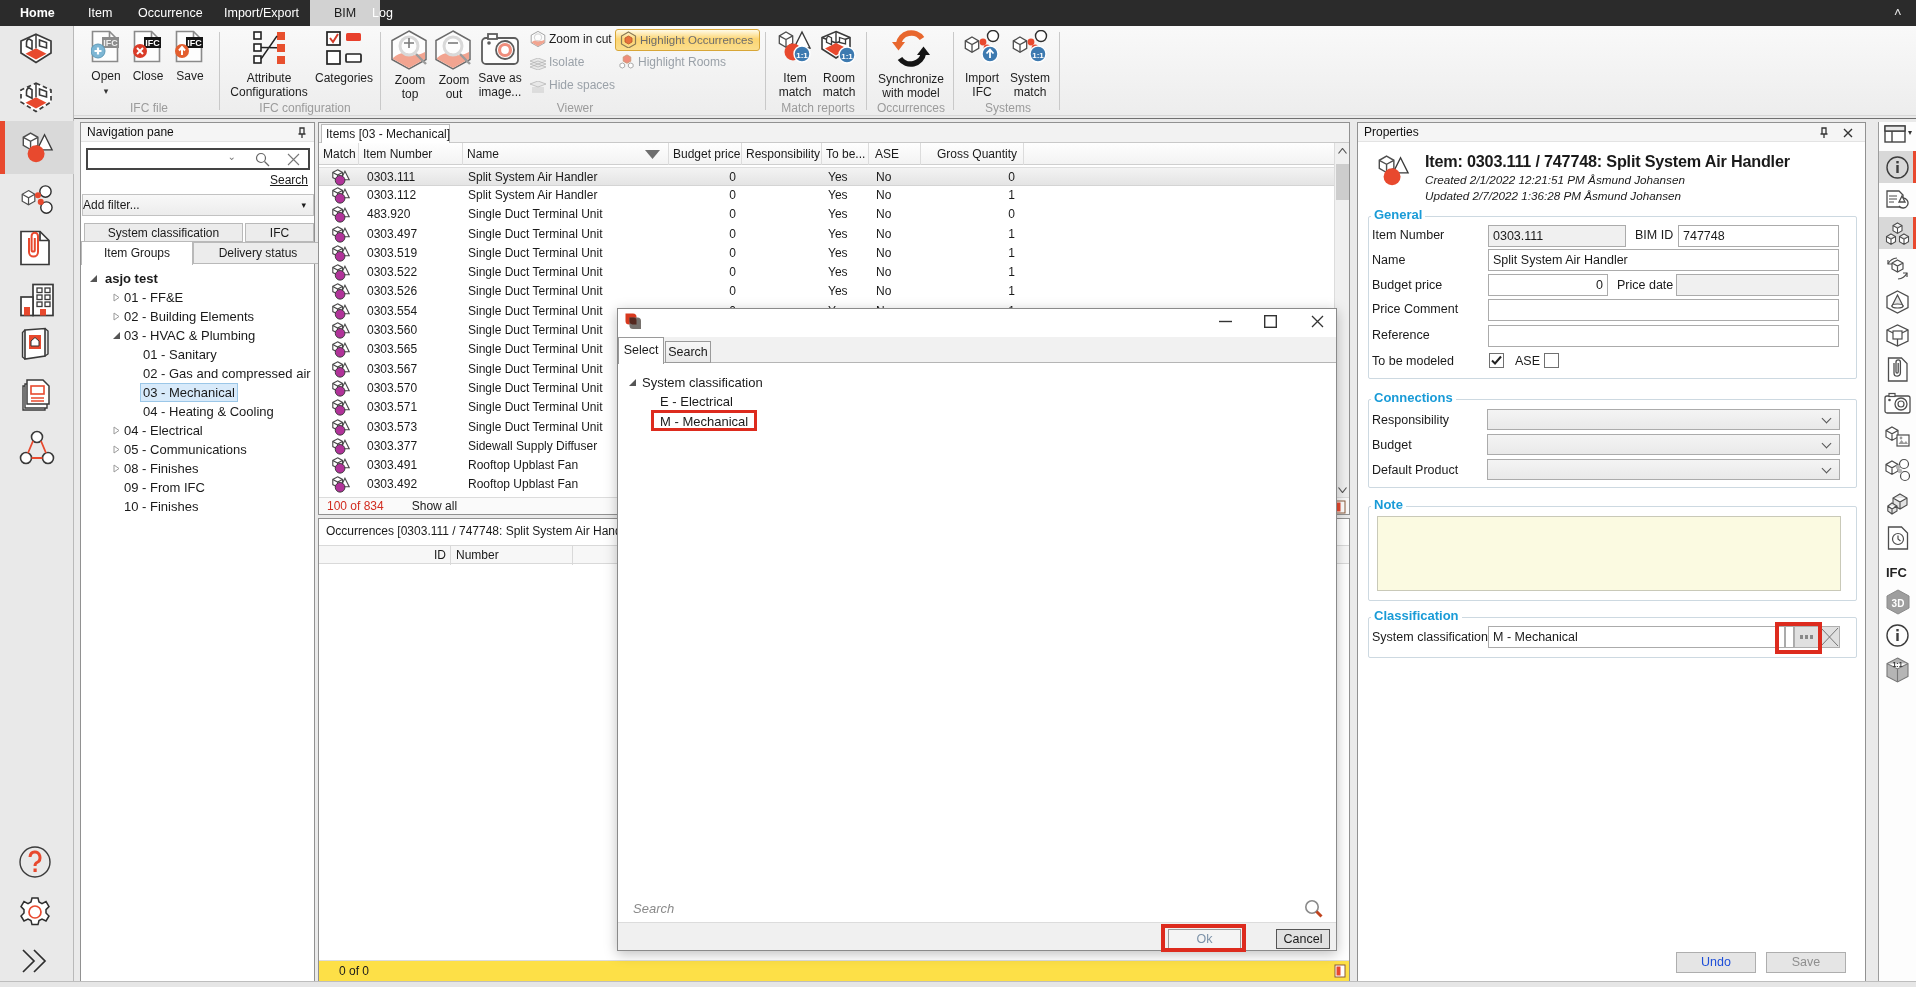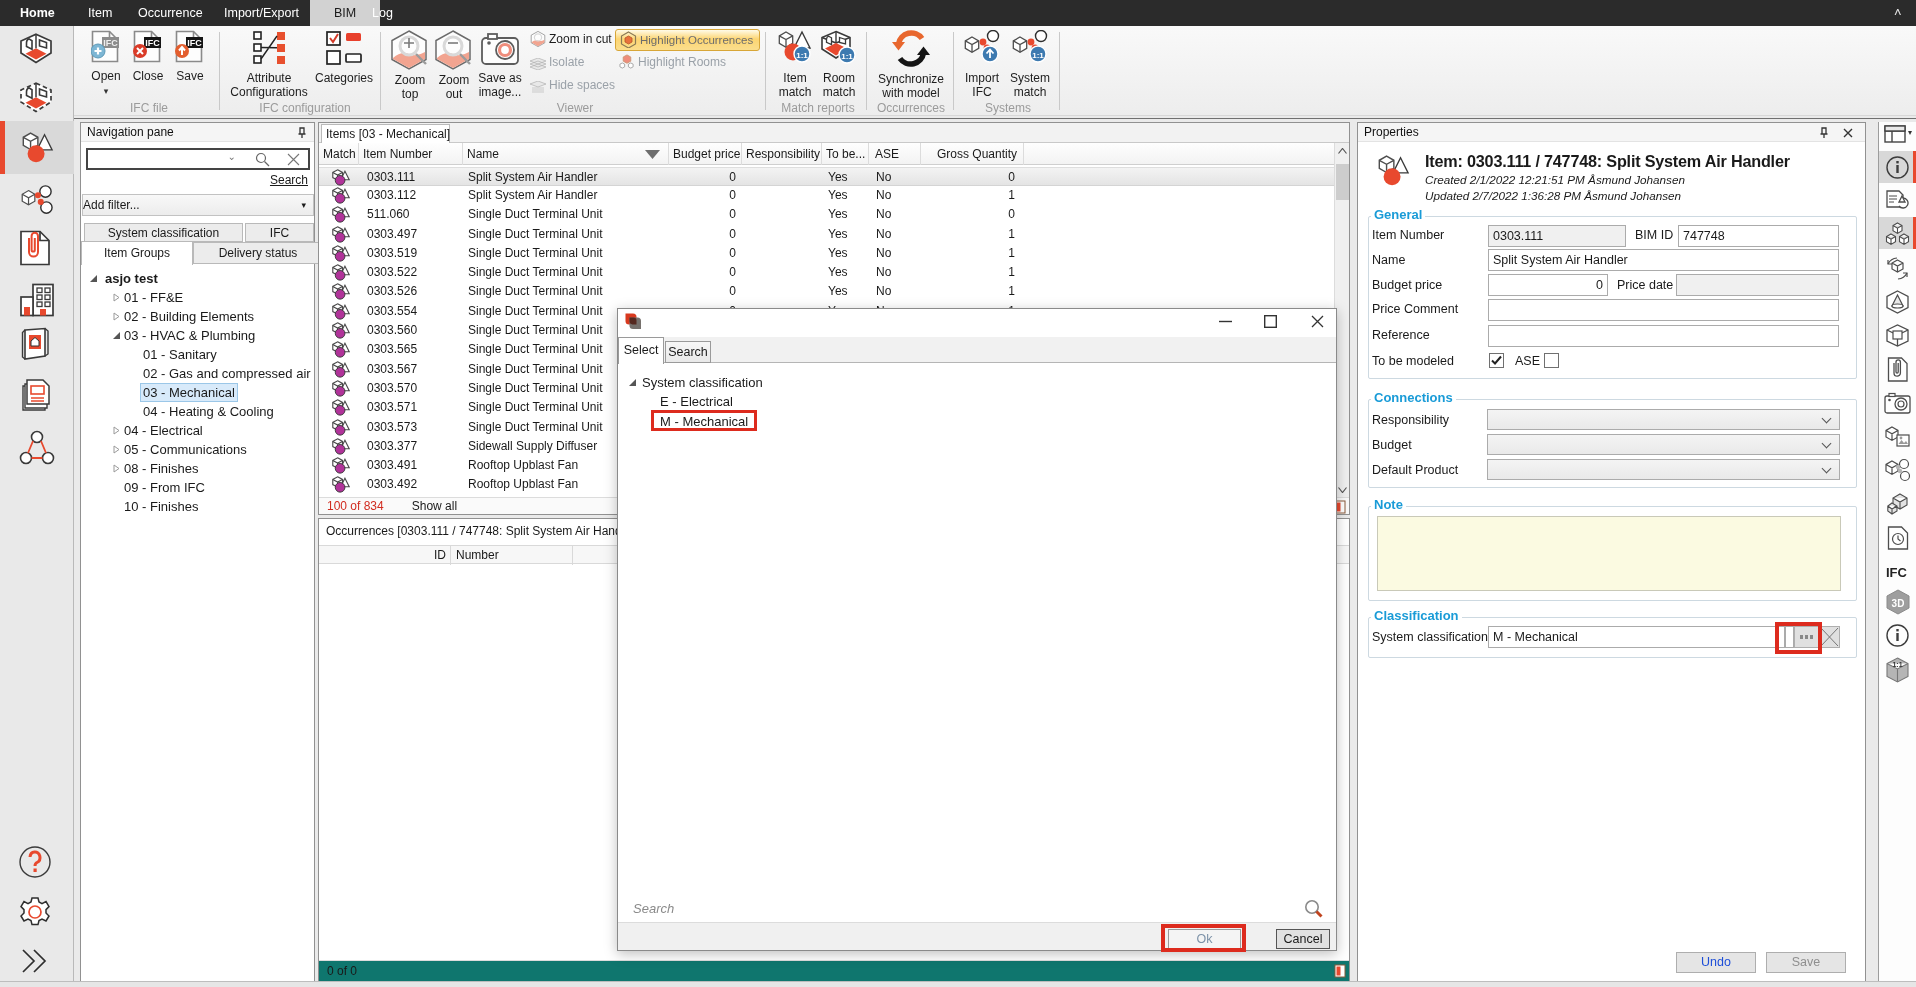--- a/index.html
+++ b/index.html
@@ -459,21 +459,21 @@
         <span class="ic" style="left:557px;">No</span>
         <span class="ic" style="left:602px; width:94px; text-align:right;">1</span>
     </div>
     <div class="irow" style="top:82.2px;">
       <svg class="ic" style="left:13px; top:1px;" width="18" height="17" viewBox="0 0 16 15">
           <path d="M5 0.7 L9.3 3 V7.6 L5 9.9 L0.7 7.6 V3 Z" fill="#fff" stroke="#4a4a4a" stroke-width="1"></path>
           <path d="M0.7 3 L5 5.3 L9.3 3 M5 5.3 V9.9" fill="none" stroke="#4a4a4a" stroke-width="1"></path>
           <path d="M11.5 2 L15.3 9.5 H7.7 Z" fill="#fff" stroke="#4a4a4a" stroke-width="1"></path>
           <circle cx="7.2" cy="10" r="4.3" fill="#b03399" stroke="#333" stroke-width="0.8"></circle>
         </svg>
-      <span class="ic" style="left:48px;">511.060</span>
+      <span class="ic" style="left:48px;">483.920</span>
         <span class="ic" style="left:149px;">Single Duct Terminal Unit</span>
         <span class="ic" style="left:350px; width:67px; text-align:right;">0</span>
         <span class="ic" style="left:509px;">Yes</span>
         <span class="ic" style="left:557px;">No</span>
         <span class="ic" style="left:602px; width:94px; text-align:right;">0</span>
     </div>
     <div class="irow" style="top:101.5px;">
       <svg class="ic" style="left:13px; top:1px;" width="18" height="17" viewBox="0 0 16 15">
           <path d="M5 0.7 L9.3 3 V7.6 L5 9.9 L0.7 7.6 V3 Z" fill="#fff" stroke="#4a4a4a" stroke-width="1"></path>
           <path d="M0.7 3 L5 5.3 L9.3 3 M5 5.3 V9.9" fill="none" stroke="#4a4a4a" stroke-width="1"></path>
@@ -686,21 +686,21 @@
       </svg>
   </div>
 </div>
 
 <div id="occ" class="panel">
   <div style="position:absolute; left:7px; top:5px; font-size:12px; white-space:nowrap;">Occurrences [0303.111 / 747748: Split System Air Hand</div>
   <div id="occhdr">
     <div style="position:absolute; left:0; top:0; width:132px; height:19px; border-right:1px solid #d9d9d9; text-align:right; line-height:18px; padding-right:4px;">ID</div>
     <div style="position:absolute; left:132px; top:0; width:122px; height:19px; border-right:1px solid #d9d9d9; line-height:18px; padding-left:5px;">Number</div>
   </div>
-  <div style="position:absolute; left:0; bottom:0; right:0; height:21px; background:#0f766e; border-top:1px solid #dcdcdc; line-height:20px; padding-left:8px;">0 of 0
+  <div style="position:absolute; left:0; bottom:0; right:0; height:21px; background:#fde047; border-top:1px solid #dcdcdc; line-height:20px; padding-left:20px;">0 of 0
     <svg style="position:absolute; right:3px; top:3px;" width="12" height="14" viewBox="0 0 12 14">
         <rect x="1" y="1" width="10" height="12" fill="#fff" stroke="#8a5a3a" stroke-width="1"></rect>
         <rect x="2.5" y="2.5" width="4" height="9" fill="#e8492e"></rect>
       </svg>
   </div>
 </div>
 
 <div id="props" class="panel">
   <div class="ptitle">Properties</div>
   <svg style="position:absolute; right:36px; top:4px;" width="10" height="12" viewBox="0 0 10 12">

